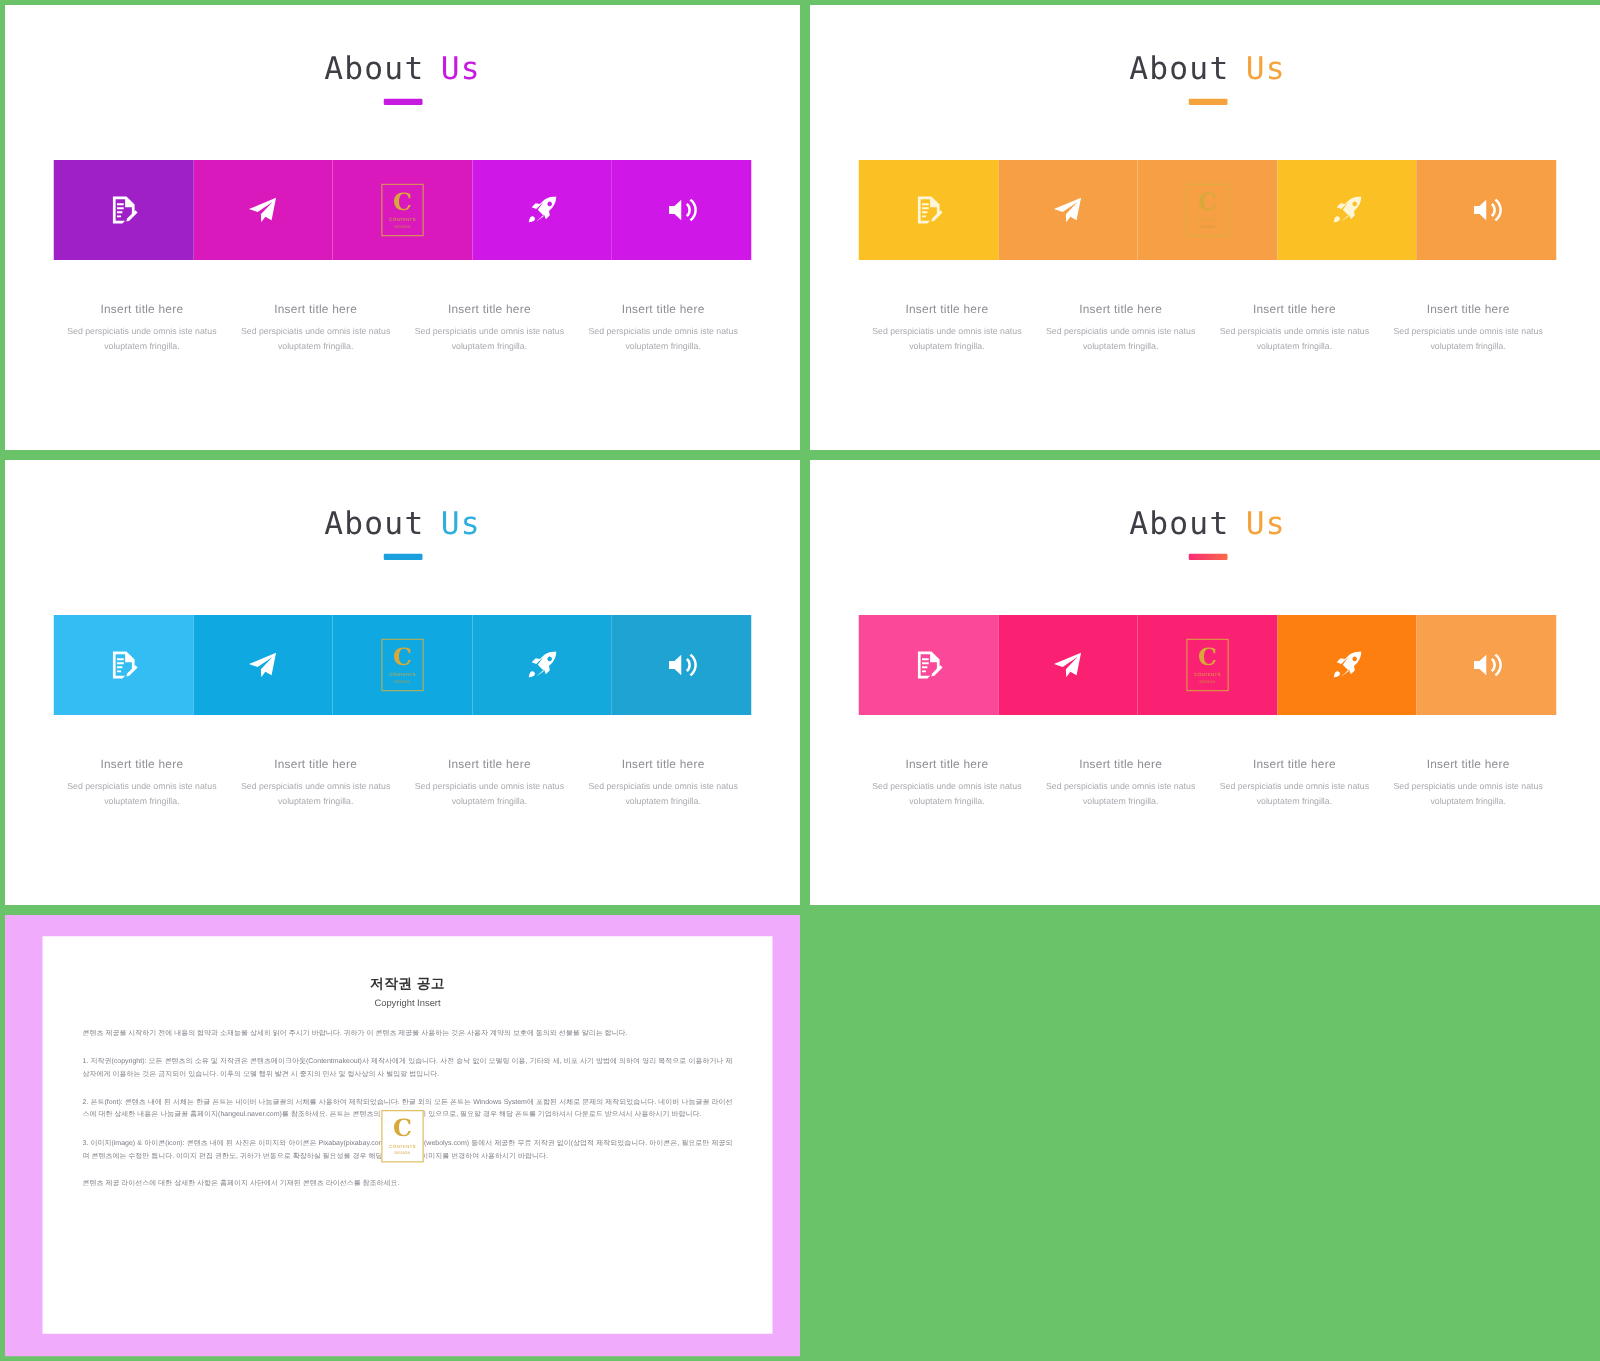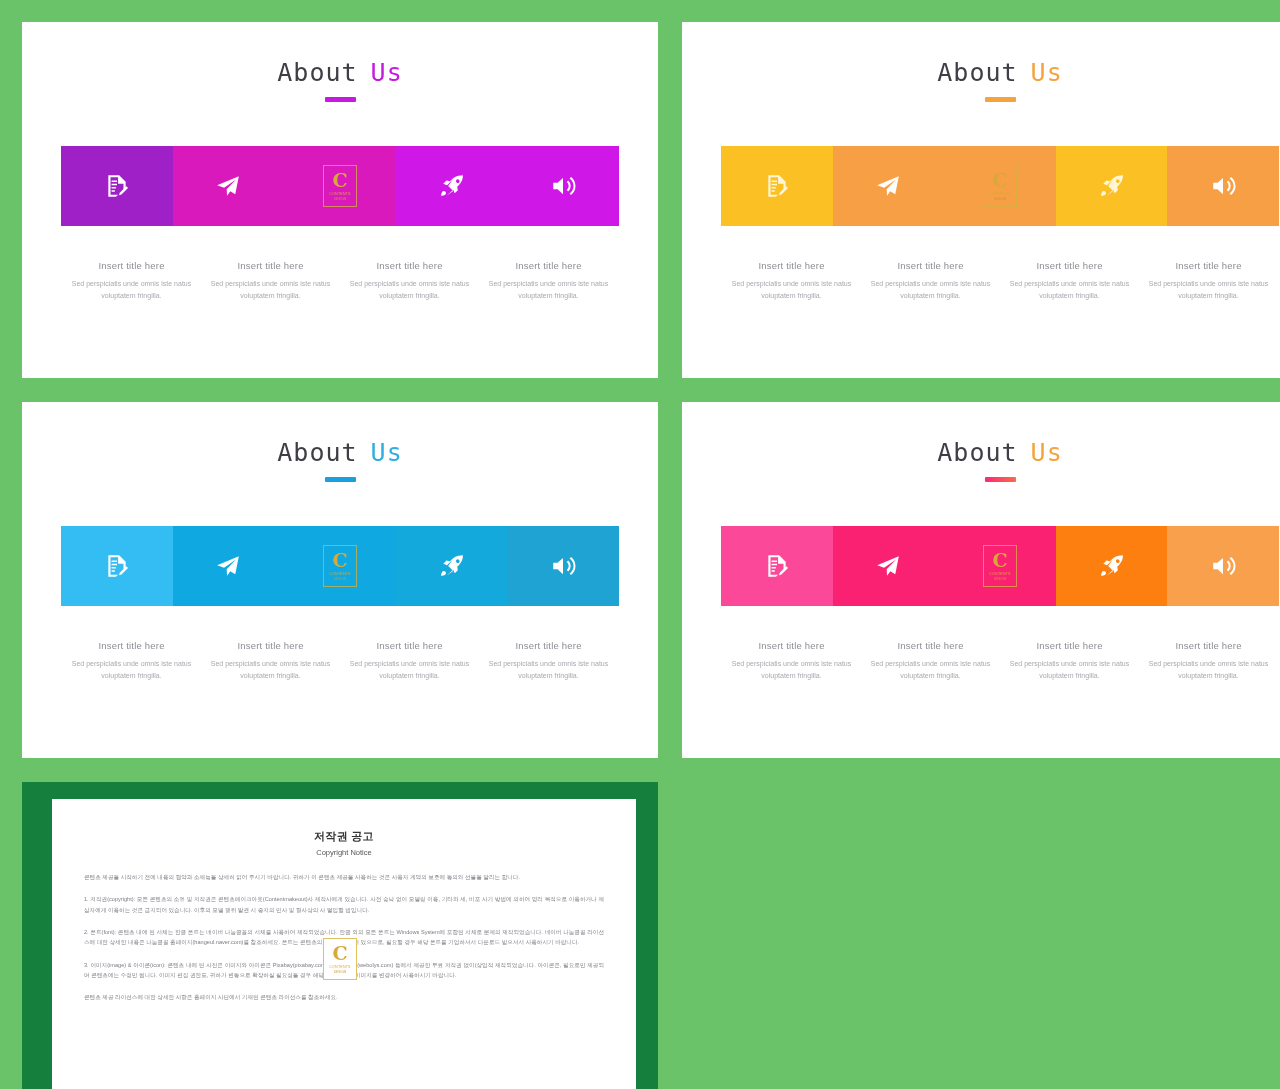--- a/index.html
+++ b/index.html
@@ -8,22 +8,22 @@
     background: #6ac368;
     font-family: "Liberation Sans", sans-serif;
     overflow: hidden;
   }
   .grid {
     position: relative;
     width: 1280px; height: 1089px;
     display: grid;
     grid-template-columns: 636px 636px;
     grid-template-rows: 356px 356px 353px;
-    gap: 24px;
-    padding: 22px;
+    gap: 8px;
+    padding: 4px;
   }
   .slide {
     background: #ffffff;
     position: relative;
     overflow: hidden;
   }
   .slide-inner {
     position: absolute;
     left: 0; right: 0; top: 0; bottom: 0;
     display: flex;
@@ -132,21 +132,21 @@
   }
   .cap-body {
     font-size: 7px;
     line-height: 1.65;
     color: #a9a9b0;
     padding: 0 8px;
   }
 
   
   .copy-slide {
-    background: #15803d;
+    background: #f0abfc;
     position: relative;
     overflow: hidden;
   }
   .copy-doc {
     position: absolute;
     left: 30px;
     top: 17px;
     right: 22px;
     bottom: 18px;
     background: #ffffff;
@@ -469,21 +469,21 @@
             <div class="cap-title">Insert title here</div>
             <div class="cap-body">Sed perspiciatis unde omnis iste natus voluptatem fringilla.</div>
           </div>
       </div>
     </div>
   </div>
 
   <div class="copy-slide">
     <div class="copy-doc">
       <div class="doc-title">저작권 공고</div>
-      <div class="doc-subtitle">Copyright Notice</div>
+      <div class="doc-subtitle">Copyright Insert</div>
       <div class="doc-p">콘텐츠 제공을 시작하기 전에 내용의 협약과 소재능을 상세히 읽어 주시기 바랍니다. 귀하가 이 콘텐츠 제공을 사용하는 것은 사용자 계약의 보호에 동의와 선물을 알리는 합니다.</div>
       <div class="doc-p">1. 저작권(copyright): 모든 콘텐츠의 소유 및 저작권은 콘텐츠메이크아웃(Contentmakeout)사 제작사에게 있습니다. 사전 승낙 없이 모델링 이용, 기타와 세, 비포 사기 방법에 의하여 영리 목적으로 이용하거나 제삼자에게 이용하는 것은 금지되어 있습니다. 이후의 모델 행위 발견 시 중지의 민사 및 형사상의 사 벌입할 법입니다.</div>
       <div class="doc-p">2. 폰트(font): 콘텐츠 내에 된 서체는 한글 폰트는 네이버 나눔글꼴의 서체를 사용하여 제작되었습니다. 한글 외의 모든 폰트는 Windows System에 포함된 서체로 문제의 제작되었습니다. 네이버 나눔글꼴 라이선스에 대한 상세한 내용은 나눔글꼴 홈페이지(hangeul.naver.com)를 참조하세요. 폰트는 콘텐츠의 형에 제공되어 있으므로, 필요할 경우 해당 폰트를 기업하셔서 다운로드 받으셔서 사용하시기 바랍니다.</div>
       <div class="doc-p">3. 이미지(image) &amp; 아이콘(icon): 콘텐츠 내에 된 사진은 이미지와 아이콘은 Pixabay(pixabay.com)과 Weboly's(webolys.com) 등에서 제공한 무료 저작권 없이(상업적 제작되었습니다. 아이콘은, 필요로만 제공되며 콘텐츠에는 수정만 됩니다. 이미지 편집 권한도, 귀하가 변동으로 확장하실 필요성을 경우 해당을 위주에서 이미지를 변경하여 사용하시기 바랍니다.</div>
       <div class="doc-p">콘텐츠 제공 라이선스에 대한 상세한 사항은 홈페이지 사단에서 기재된 콘텐츠 라이선스를 참조하세요.</div>
     </div>
     <div class="doc-wm">
       <div class="wm-c">C</div>
       <div class="wm-l1">CONTENTS</div>
       <div class="wm-l2">DESIGN</div>

